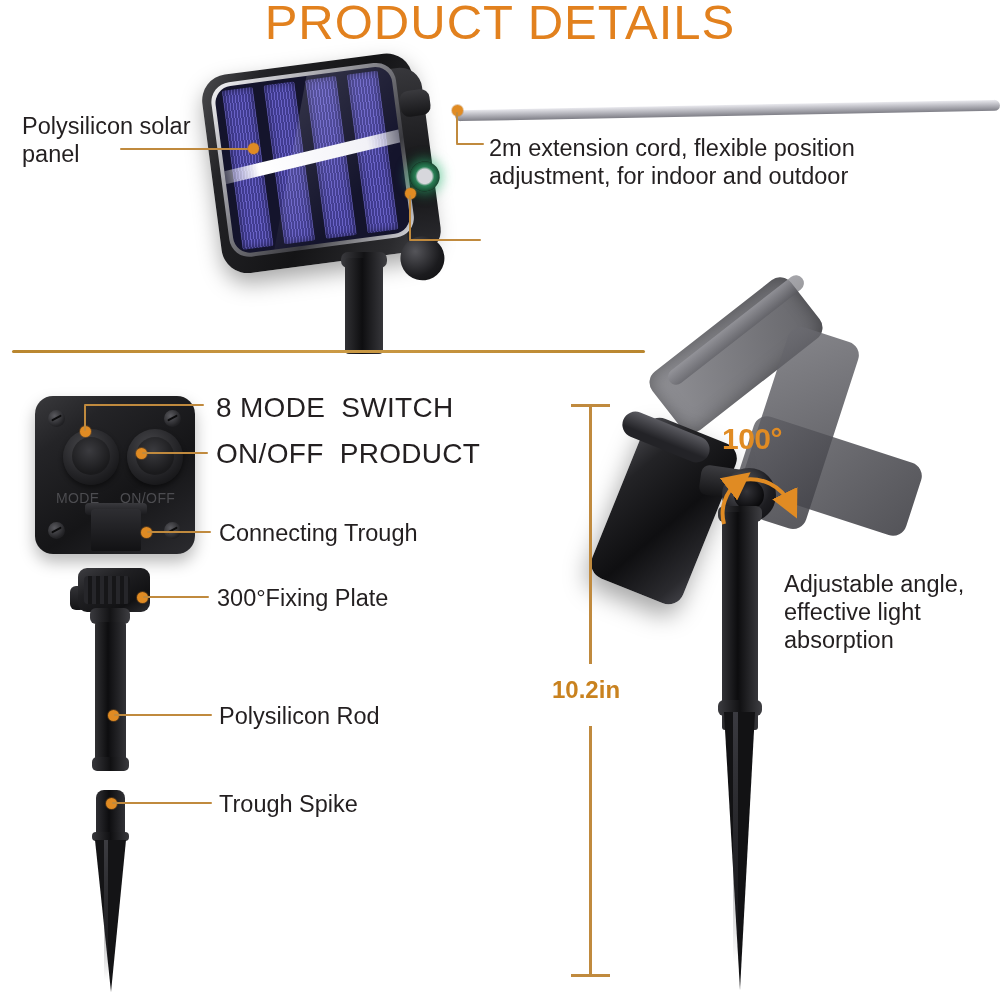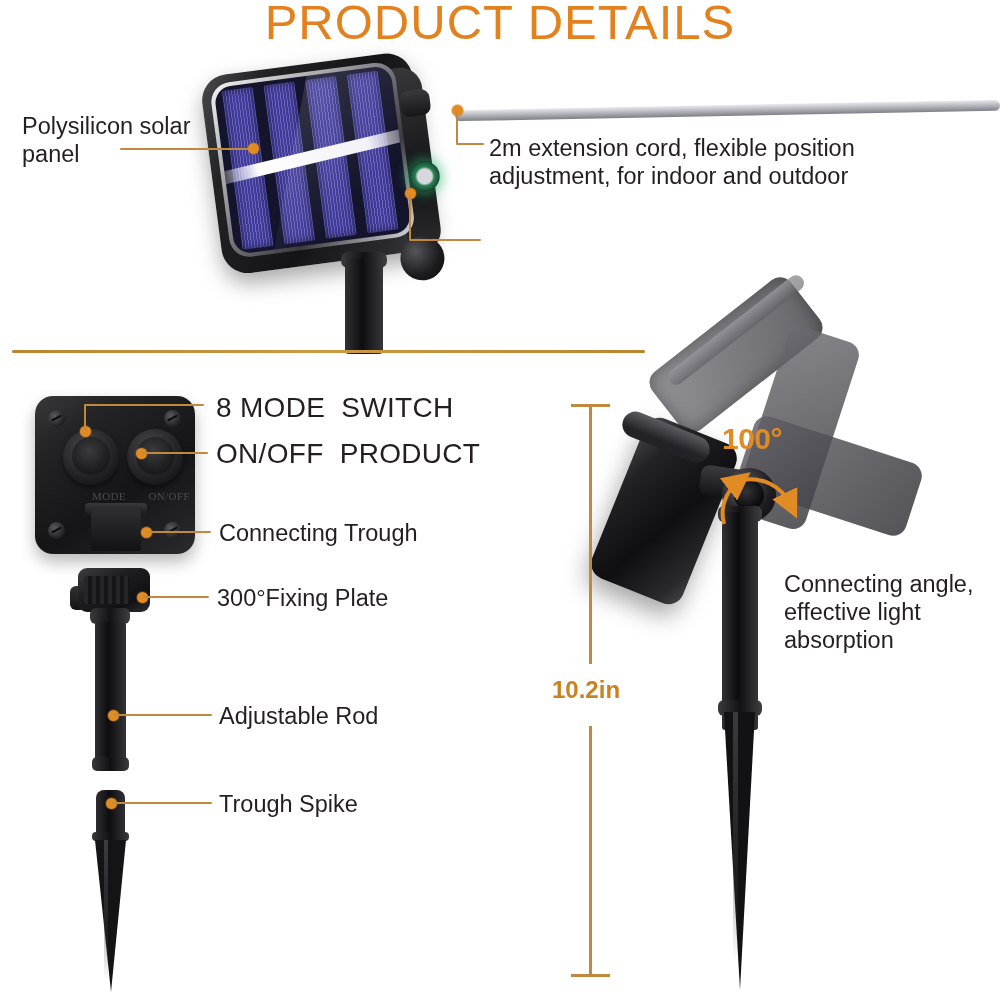--- a/index.html
+++ b/index.html
@@ -73,22 +73,22 @@
      box-shadow:0 8px 16px rgba(0,0,0,.28);}
   .screw{position:absolute;width:17px;height:17px;border-radius:50%;
      background:radial-gradient(circle at 38% 35%,#5a5a5f,#242427 65%,#101012);}
   .screw::after{content:"";position:absolute;left:3px;top:7px;width:11px;height:2px;
      background:#0b0b0c;transform:rotate(-28deg);border-radius:2px;}
   .btn{position:absolute;width:56px;height:56px;border-radius:50%;
      background:radial-gradient(circle at 40% 32%,#46464a,#232326 58%,#131315 85%);
      box-shadow:0 3px 5px rgba(0,0,0,.45);}
   .btn i{position:absolute;left:9px;top:8px;width:38px;height:38px;border-radius:50%;
      background:radial-gradient(circle at 45% 36%,#3b3b3f,#1a1a1c 70%);display:block;}
-  .btxt{position:absolute;font-size:11px;color:#4c4c50;letter-spacing:.4px;
-     text-align:right;width:70px;font-family:Liberation Serif, serif;}
+  .btxt{position:absolute;font-size:14px;color:#4c4c50;letter-spacing:.4px;
+     text-align:left;width:70px;}
   #trough{left:56px;top:113px;width:50px;height:42px;border-radius:4px 4px 2px 2px;
      background:linear-gradient(180deg,#2e2e32,#121214);}
   #troughLip{left:50px;top:107px;width:62px;height:12px;border-radius:4px;
      background:linear-gradient(180deg,#3a3a3e,#1a1a1d);}
 
   
   #plate{left:78px;top:568px;width:72px;height:44px;border-radius:9px;
      background:linear-gradient(150deg,#3e3e42,#202023 35%,#111113 75%,#2e2e32);}
   #plateRibs{left:84px;top:576px;width:46px;height:28px;
      background:repeating-linear-gradient(90deg,#26262a 0 4px,#161618 4px 8px);border-radius:4px;}
@@ -253,21 +253,21 @@
   <div class="abs" id="spikeRing"></div>
   <div class="abs" id="spikeTip"></div>
   <div class="abs" id="spikeTipSheen"></div>
 
   <div class="abs ldot" style="left:137px;top:592px;"></div>
   <div class="abs lline" style="left:143px;top:596px;width:66px;"></div>
   <div class="abs callout" style="left:217px;top:584px;">300°Fixing Plate</div>
 
   <div class="abs ldot" style="left:108px;top:710px;"></div>
   <div class="abs lline" style="left:114px;top:714px;width:98px;"></div>
-  <div class="abs callout" style="left:219px;top:702px;">Adjustable Rod</div>
+  <div class="abs callout" style="left:219px;top:702px;">Polysilicon Rod</div>
 
   <div class="abs ldot" style="left:106px;top:798px;"></div>
   <div class="abs lline" style="left:112px;top:802px;width:100px;"></div>
   <div class="abs callout" style="left:219px;top:790px;">Trough Spike</div>
 
   <div class="abs ghost" id="ghostA"></div>
   <div class="abs" id="ghostAedge"></div>
   <div class="abs" id="ghostB"></div>
   <div class="abs" id="ghostC"></div>
 
@@ -286,21 +286,21 @@
     <defs>
       <marker id="ah" markerWidth="7" markerHeight="7" refX="3" refY="3.5" orient="auto">
         <path d="M0,0 L7,3.5 L0,7 z" fill="#e08b23"></path>
       </marker>
     </defs>
     <path d="M34,94 A40,40 0 0 1 48,52" fill="none" stroke="#e08b23" stroke-width="4" marker-end="url(#ah)"></path>
     <path d="M52,50 A44,44 0 0 1 100,74" fill="none" stroke="#e08b23" stroke-width="4" marker-end="url(#ah)"></path>
   </svg>
   <div class="abs" id="deg120">100°</div>
 
-  <div class="abs callout" style="left:784px;top:570px;">Connecting angle,
+  <div class="abs callout" style="left:784px;top:570px;">Adjustable angle,
 effective light
 absorption</div>
 
   <div class="abs" id="dimCapT"></div>
   <div class="abs" id="dimTop"></div>
   <div class="abs" id="dimLabel">10.2in</div>
   <div class="abs" id="dimBot"></div>
   <div class="abs" id="dimCapB"></div>
 
 </div>

